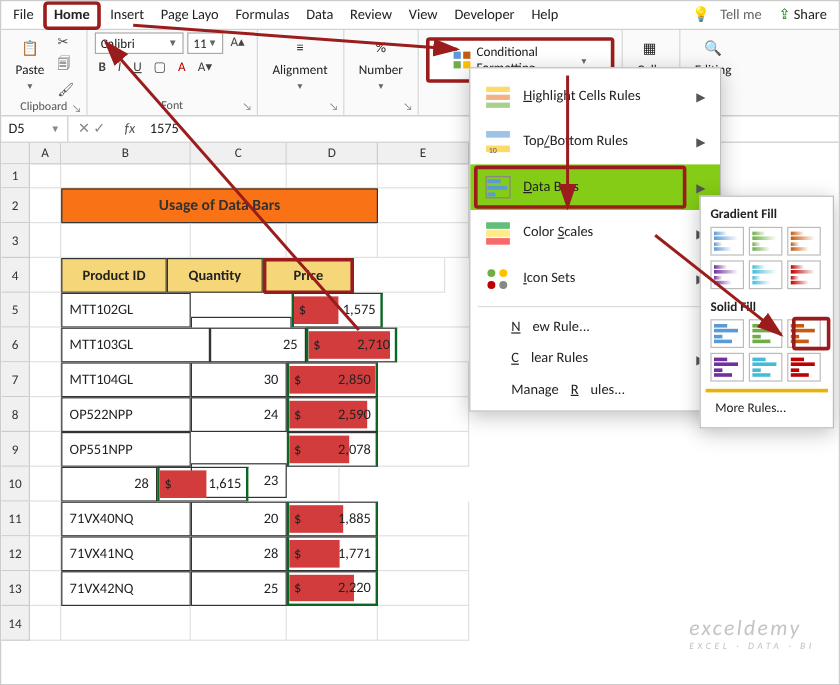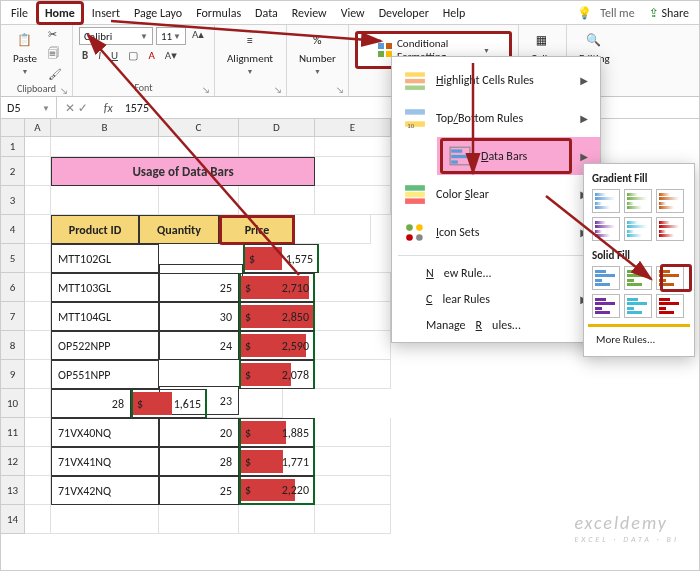--- a/index.html
+++ b/index.html
@@ -40,41 +40,41 @@
     .colhdrs { display:flex; }
     .hdrcell { background:#f0f0f0; border-right:1px solid #ccc; border-bottom:1px solid #ccc; text-align:center; color:#333; font-size:11px; display:flex; align-items:center; justify-content:center; }
     .corner { width:24px; height:18px; background:#f0f0f0; border-right:1px solid #ccc; border-bottom:1px solid #ccc; }
     .rowh { width:24px; height:29px; }
     .colh { height:18px; }
     .gridbody { position:relative; }
     .row { display:flex; height:29px; }
     .cell { border-right:1px solid #e0e0e0; border-bottom:1px solid #e0e0e0; height:100%; position:relative;}
     
     
-    .titlecell { background:#f9a8d4; text-align:center; font-weight:bold; color:#323232; font-size:13px; border: 1.5px solid #333 !important; display:flex;align-items:center;justify-content:center;}
+    .titlecell { background:#f97316; text-align:center; font-weight:bold; color:#323232; font-size:13px; border: 1.5px solid #333 !important; display:flex;align-items:center;justify-content:center;}
     .hdr { background:#f5d77a; font-weight:bold; text-align:center; border:1.5px solid #333 !important; display:flex; align-items:center; justify-content:center; font-size:12px;}
     .dcell { border:1.5px solid #333 !important; padding:0 6px; display:flex; align-items:center; font-size:12px; background:#fff;}
     .dcell.r { justify-content:flex-end;}
     .pricecell { border:1.5px solid #333 !important; display:flex; align-items:center; padding:0 4px 0 0; position:relative; overflow:hidden; font-size:12px;}
     .pricecell .bar { position:absolute; left:0; top:2px; bottom:2px; background:#d33c3c; }
     .pricecell .dol { position:relative; z-index:1; padding-left:4px;}
     .pricecell .val { position:relative; z-index:1; margin-left:auto;}
     .sel-col { border-left:2px solid #0b6623 !important; border-right:2px solid #0b6623 !important; }
     .sel-top { border-top:2px solid #0b6623 !important; }
     .sel-bot { border-bottom:2px solid #0b6623 !important; }
     
     
     .cf-drop { position:absolute; left:390px; top:55px; width:210px; background:#fff; border:1px solid #bcbcbc; box-shadow:0 4px 16px rgba(0,0,0,.25); z-index:10; padding: 4px 0;}
     .cf-item { display:flex; align-items:center; padding:8px 12px; gap:10px; cursor:pointer; font-size:12px; position:relative;}
     .cf-item .arrow { margin-left:auto; color:#555; font-size:10px;}
     .cf-item .u { text-decoration: underline; }
     .cf-item .ico { width:22px; height:22px; display:flex;align-items:center;justify-content:center;}
     .cf-divider { height:1px; background:#ddd; margin:4px 6px;}
     .cf-item.sub { padding:6px 12px 6px 34px; }
-    .cf-item.hl-db { background:#f9a8d4;margin-left:45px;}
+    .cf-item.hl-db { background:#84cc16;}
     .cf-hover { border: 3px solid #9b1c1c; border-radius:3px; position:absolute; }
     
     
     .db-fly { position:absolute; left:582px; top:162px; width:112px; background:#fff; border:1px solid #bcbcbc; box-shadow:0 4px 16px rgba(0,0,0,.25); z-index:11; padding:6px 4px 4px;}
     .db-sect { font-size:11px; font-weight:600; padding:2px 4px 4px;}
     .db-grid { display:grid; grid-template-columns: repeat(3, 28px); gap:4px; padding: 0 4px 6px;}
     .db-sw { width:28px; height:24px; border:1px solid #bbb; display:flex; flex-direction:column; justify-content:space-evenly; padding:2px; cursor:pointer; background:#fff;}
     .db-sw .b { height:3px; }
     .more { font-size:11px; padding:6px 8px; cursor:pointer; text-align:left; border-top:3px solid #eab308; }
     
@@ -281,21 +281,21 @@
           <div class="cell dcell r" style="width: 84px; margin-top: 20px;">21</div>
           <div class="cell pricecell sel-col" style="width: 76px;">
             <div class="bar" style="width: 52%;"></div>
             <span class="dol">$</span>
             <span class="val">1,575</span>
           </div>
           <div class="cell " style="width: 76px;"></div>
         </div>
         <div class="row">
           <div class="cell " style="width: 26px;"></div>
-          <div class="cell dcell" style="width: 108px;">MTT103GL</div>
+          <div class="cell dcell" style="width: 124px;">MTT103GL</div>
           <div class="cell dcell r" style="width: 80px;">25</div>
           <div class="cell pricecell sel-col" style="width: 76px;">
             <div class="bar" style="width: 94%;"></div>
             <span class="dol">$</span>
             <span class="val">2,710</span>
           </div>
           <div class="cell " style="width: 76px;"></div>
         </div>
         <div class="row">
           <div class="cell " style="width: 26px;"></div>
@@ -426,21 +426,21 @@
       <span class="arrow" style="position:relative;z-index:1">▶</span>
   </div>
   <div class="cf-item">
     <span class="ico">
         <svg viewBox="0 0 20 20">
           <rect x="1" y="2" width="18" height="5" fill="#63be7b"></rect>
           <rect x="1" y="8" width="18" height="5" fill="#ffeb84"></rect>
           <rect x="1" y="14" width="18" height="5" fill="#f8696b"></rect>
         </svg>
       </span>
-    <span><span>Color </span><span class="u">S</span><span>lear</span></span>
+    <span><span>Color </span><span class="u">S</span><span>cales</span></span>
       <span class="arrow">▶</span>
   </div>
   <div class="cf-item">
     <span class="ico">
         <svg viewBox="0 0 20 20">
           <circle cx="5" cy="6" r="3" fill="#70ad47"></circle>
           <circle cx="14" cy="6" r="3" fill="#ffc000"></circle>
           <circle cx="5" cy="15" r="3" fill="#c00000"></circle>
           <circle cx="14" cy="15" r="3" fill="#888"></circle>
         </svg>

